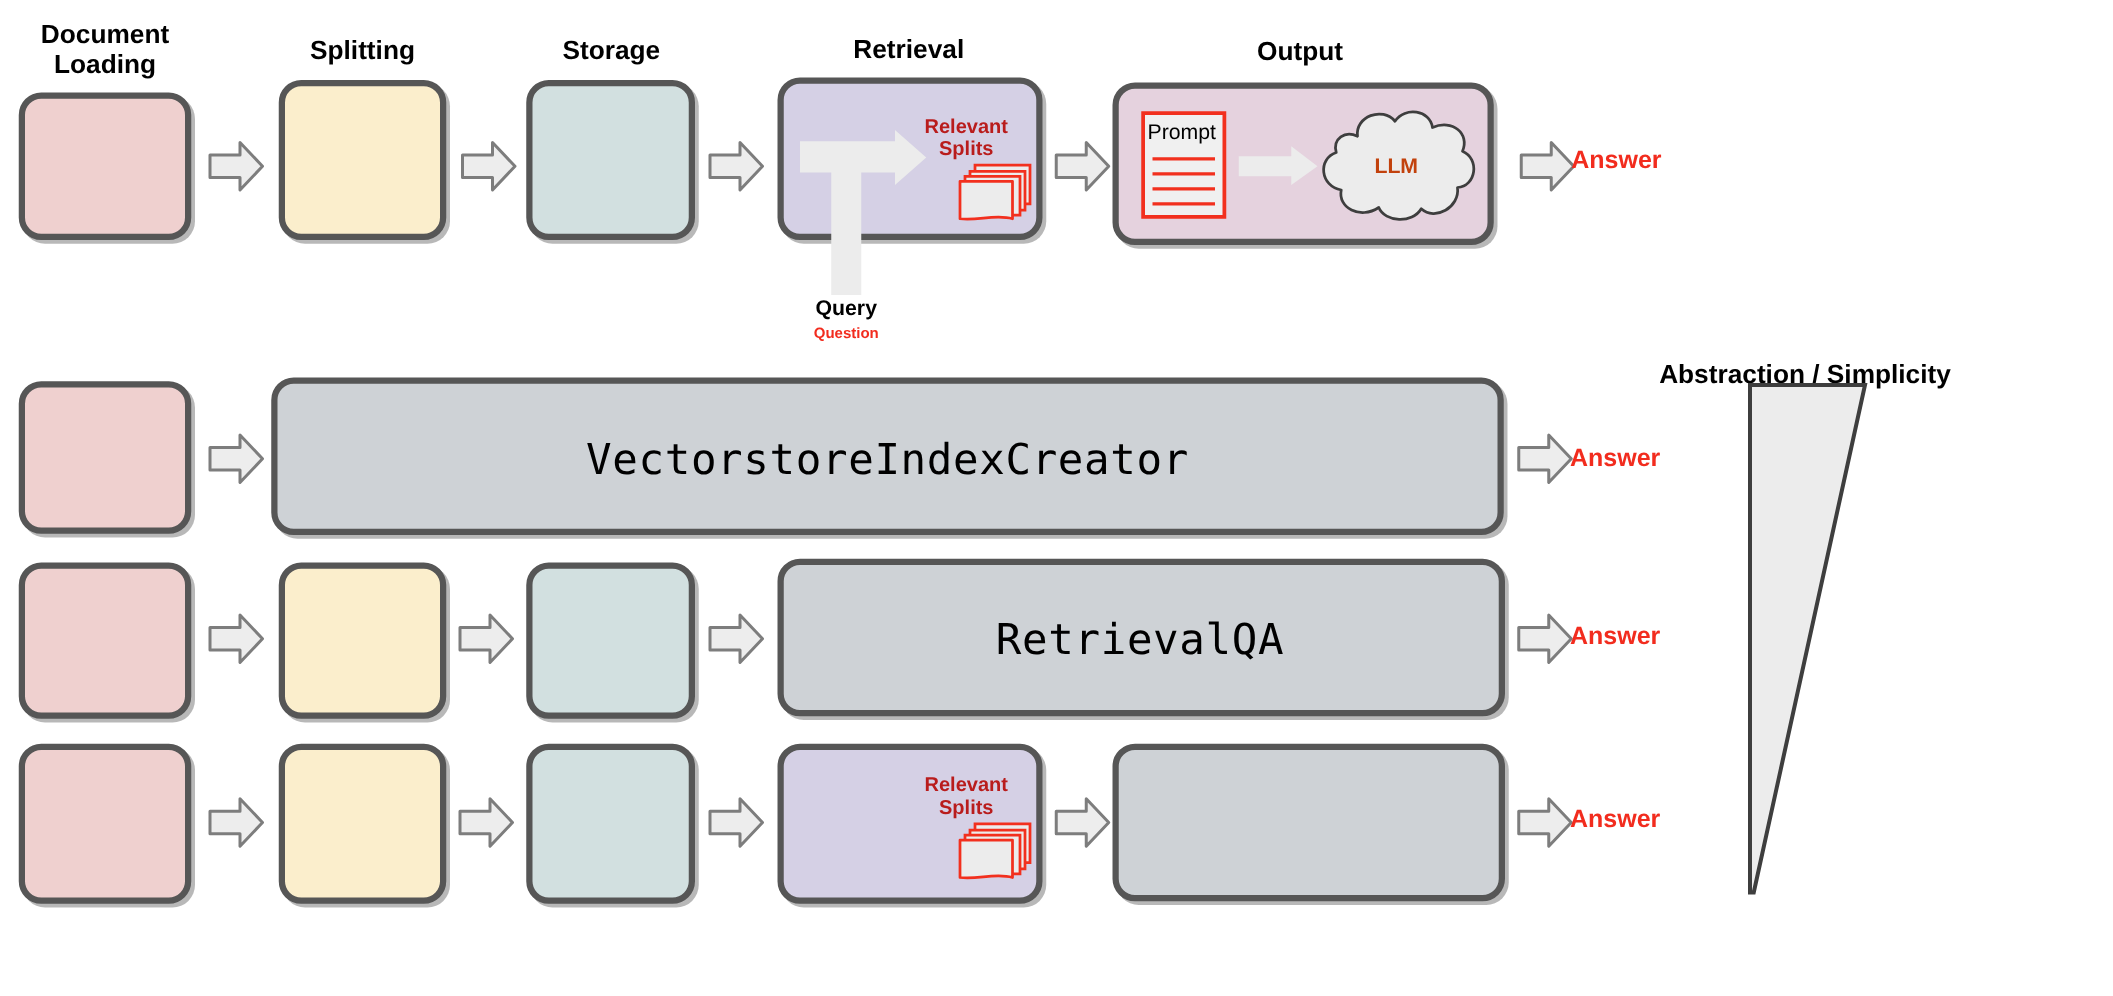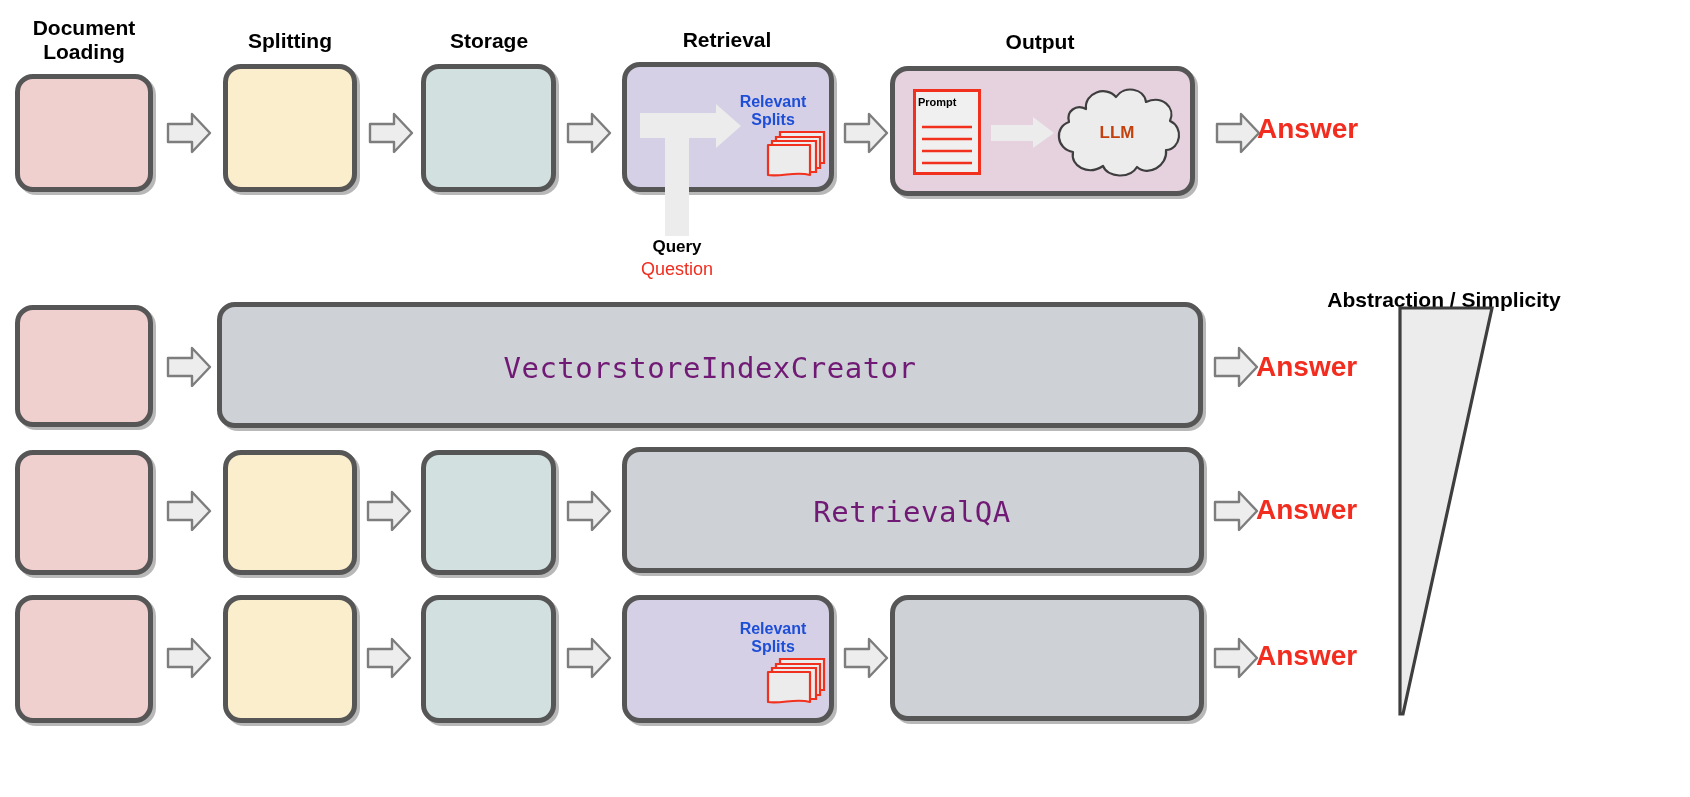--- a/index.html
+++ b/index.html
@@ -13,36 +13,36 @@
   .box{position:absolute;border:5px solid #565656;border-radius:18px;
        box-sizing:border-box;box-shadow:3px 3px 0 rgba(0,0,0,.28);}
   .b-pink{background:#EFD0CF;}
   .b-yellow{background:#FBEECC;}
   .b-teal{background:#D2E0E0;}
   .b-purple{background:#D5D0E5;}
   .b-outpink{background:#E5D2DE;}
   .b-gray{background:#CED2D6;}
 
   .mono-label{position:absolute;font-family:"DejaVu Sans Mono",monospace;
-              font-size:29px;color:#701a75;white-space:nowrap;
+              font-size:34px;color:#000000;white-space:nowrap;
               transform:translate(-50%,-50%);letter-spacing:.5px;}
 
   .arrow{position:absolute;}
-  .answer{position:absolute;color:#F22C1E;font-weight:bold;font-size:28px;
+  .answer{position:absolute;color:#F22C1E;font-weight:bold;font-size:20px;
           white-space:nowrap;transform:translateY(-50%);}
 
-  .small-lab{position:absolute;font-weight:bold;font-size:16px;color:#1d4ed8;
+  .small-lab{position:absolute;font-weight:bold;font-size:16px;color:#b91c1c;
              text-align:center;line-height:1.12;white-space:pre-line;}
   .query-lab{position:absolute;font-weight:bold;font-size:17px;color:#000;
              text-align:center;transform:translateX(-50%);white-space:nowrap;}
-  .question-lab{position:absolute;font-weight:normal;font-size:18px;color:#F22C1E;
+  .question-lab{position:absolute;font-weight:bold;font-size:12px;color:#F22C1E;
                 text-align:center;transform:translateX(-50%);white-space:nowrap;}
   .llm-lab{position:absolute;font-weight:bold;font-size:17px;color:#c2410c;
            transform:translate(-50%,-50%);white-space:nowrap;}
-  .prompt-lab{position:absolute;font-weight:bold;font-size:11px;color:#000;
+  .prompt-lab{position:absolute;font-weight:normal;font-size:17px;color:#000;
               white-space:nowrap;}
   .tri-lab{position:absolute;font-weight:bold;font-size:21px;color:#000;
            white-space:nowrap;transform:translateX(-50%);}
   svg{display:block;overflow:visible;}
 </style>
 </head>
 <body>
 
 <div id="stage">
 

